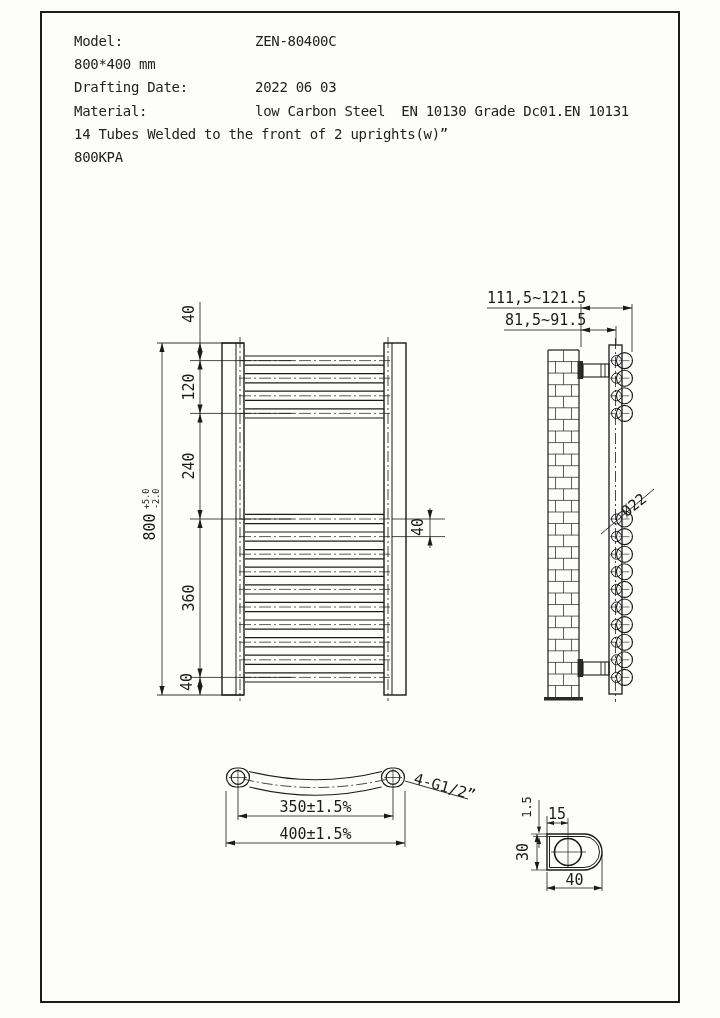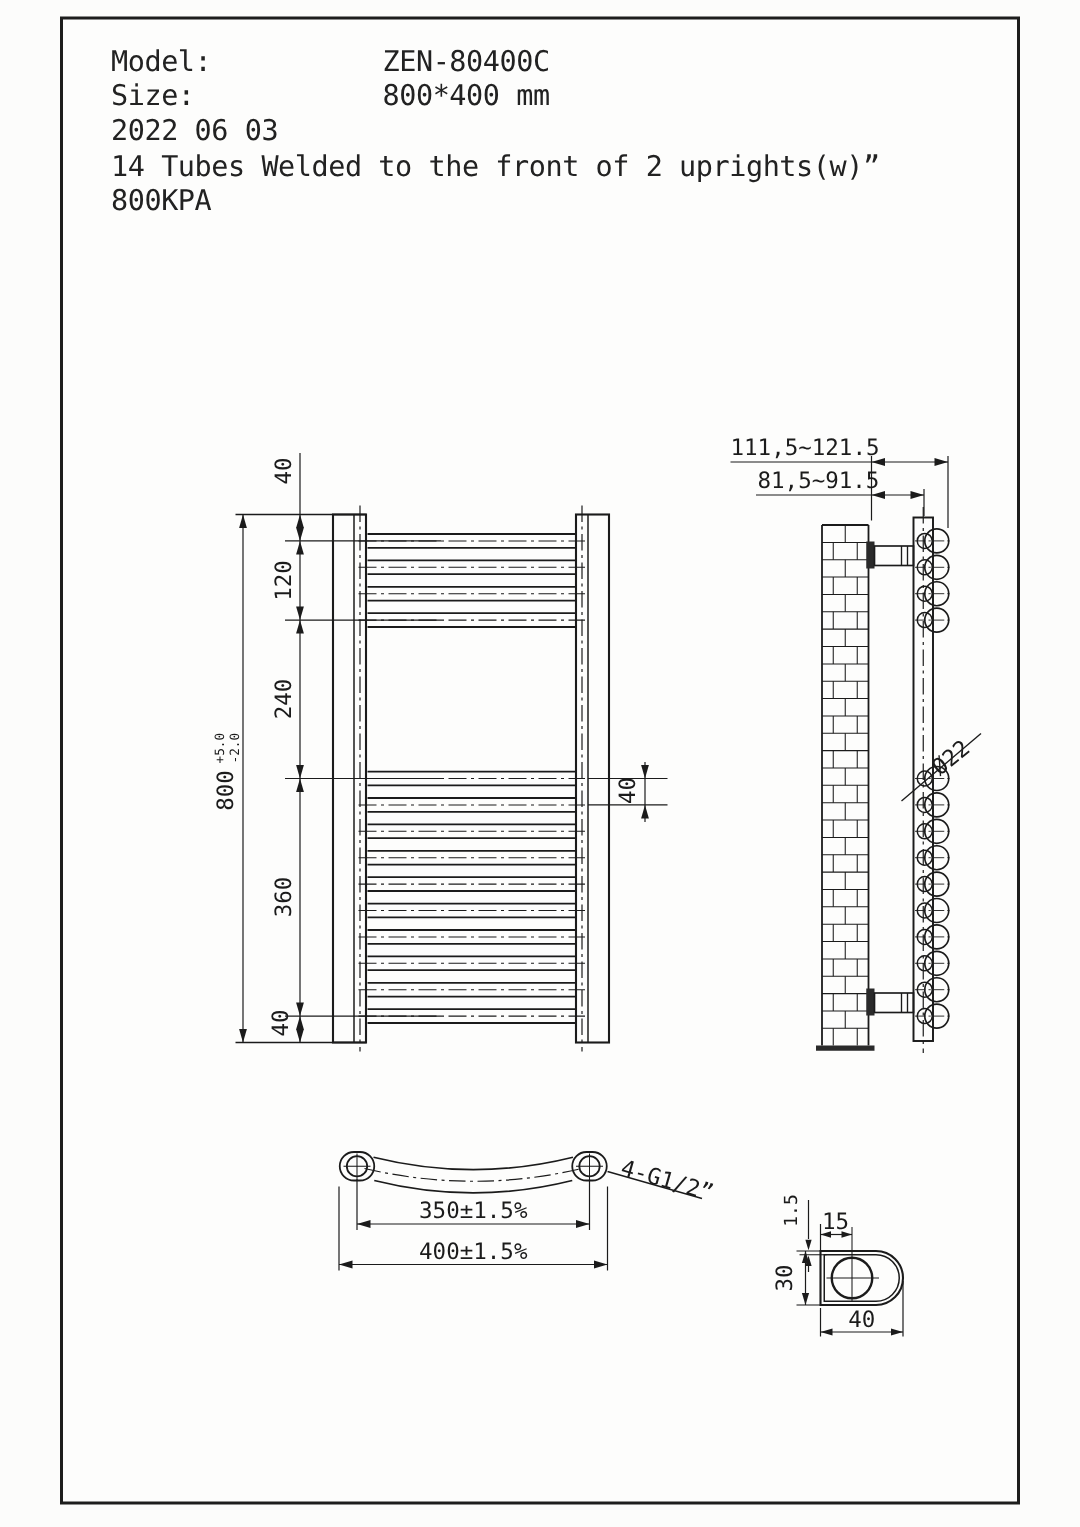--- a/index.html
+++ b/index.html
@@ -8,21 +8,21 @@
     background:#fcfcfb;
     font-family:"DejaVu Sans Mono", monospace;
     color:#1a1a1a;
   }
   .frame{
     position:absolute;left:40px;top:11px;width:640px;height:992px;
     border:2px solid #1d1d1d;background:#fdfdfc;box-sizing:border-box;
   }
   .specs{
     position:absolute;left:74px;top:30px;width:600px;
-    font-size:19px;line-height:23.2px;letter-spacing:-0.3px;
+    font-size:14px;line-height:23.2px;letter-spacing:-0.3px;
     color:#222;
   }
   .specs .row{display:flex;white-space:pre;}
   .specs .lab{min-width:181px;}
   .specs .lab.auto{min-width:0;margin-right:7px;}
   svg{position:absolute;left:0;top:0;}
   svg text{
     font-family:"DejaVu Sans Mono", monospace;
     fill:#1b1b1b;
   }
@@ -34,25 +34,29 @@
 <body>
 
 <div class="frame"></div>
 
 <div class="specs">
   <div class="row">
     <span class="lab">Model:</span>
     <span class="val">ZEN-80400C</span>
   </div>
   <div class="row">
-    <span class="lab">Size:</span>
     <span class="val">800*400 mm</span>
   </div>
   <div class="row">
+    <span class="lab">Drafting Date:</span>
     <span class="val">2022 06 03</span>
+  </div>
+  <div class="row">
+    <span class="lab">Material:</span>
+    <span class="val">low Carbon Steel  EN 10130 Grade Dc01.EN 10131</span>
   </div>
   <div class="row">
     <span class="val">14 Tubes Welded to the front of 2 uprights(w)”</span>
   </div>
   <div class="row">
     <span class="val">800KPA</span>
   </div>
 </div>
 
 <svg width="720" height="1018" viewBox="0 0 720 1018">

